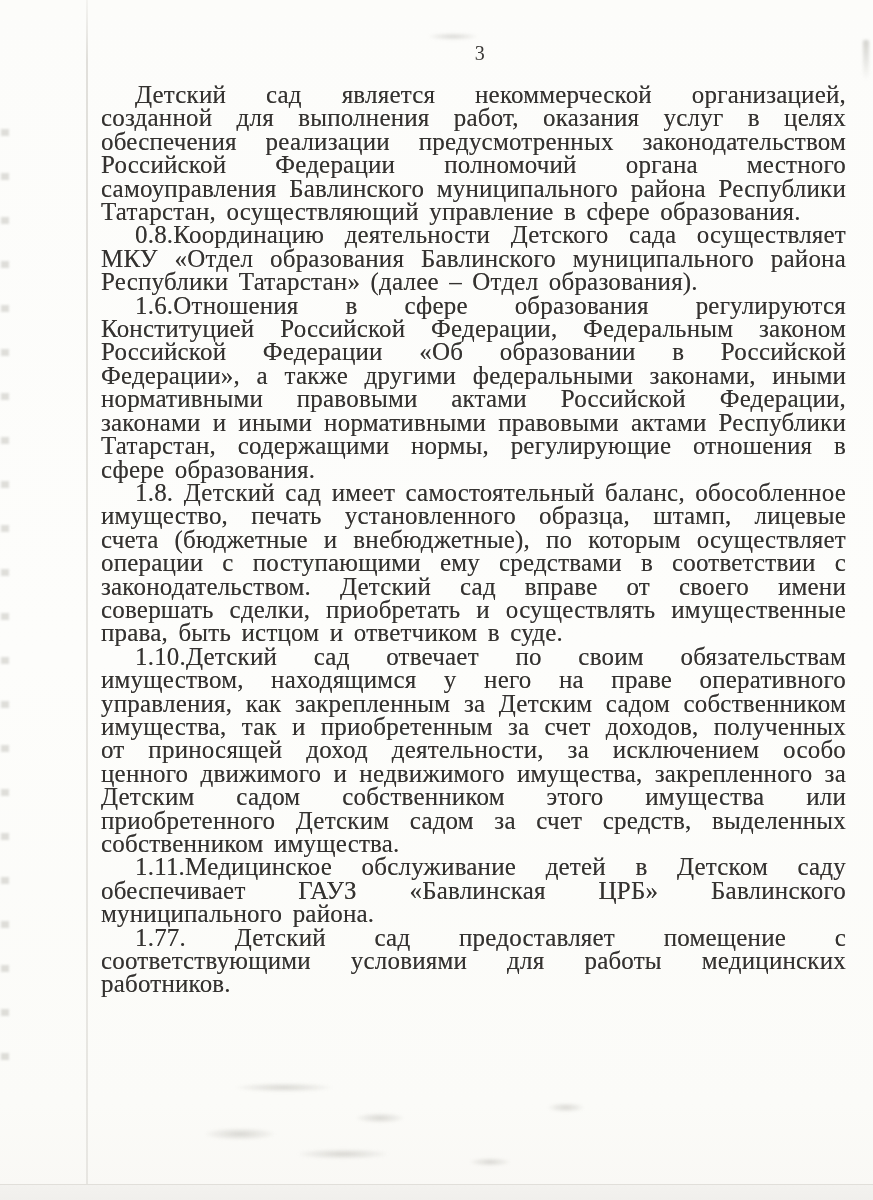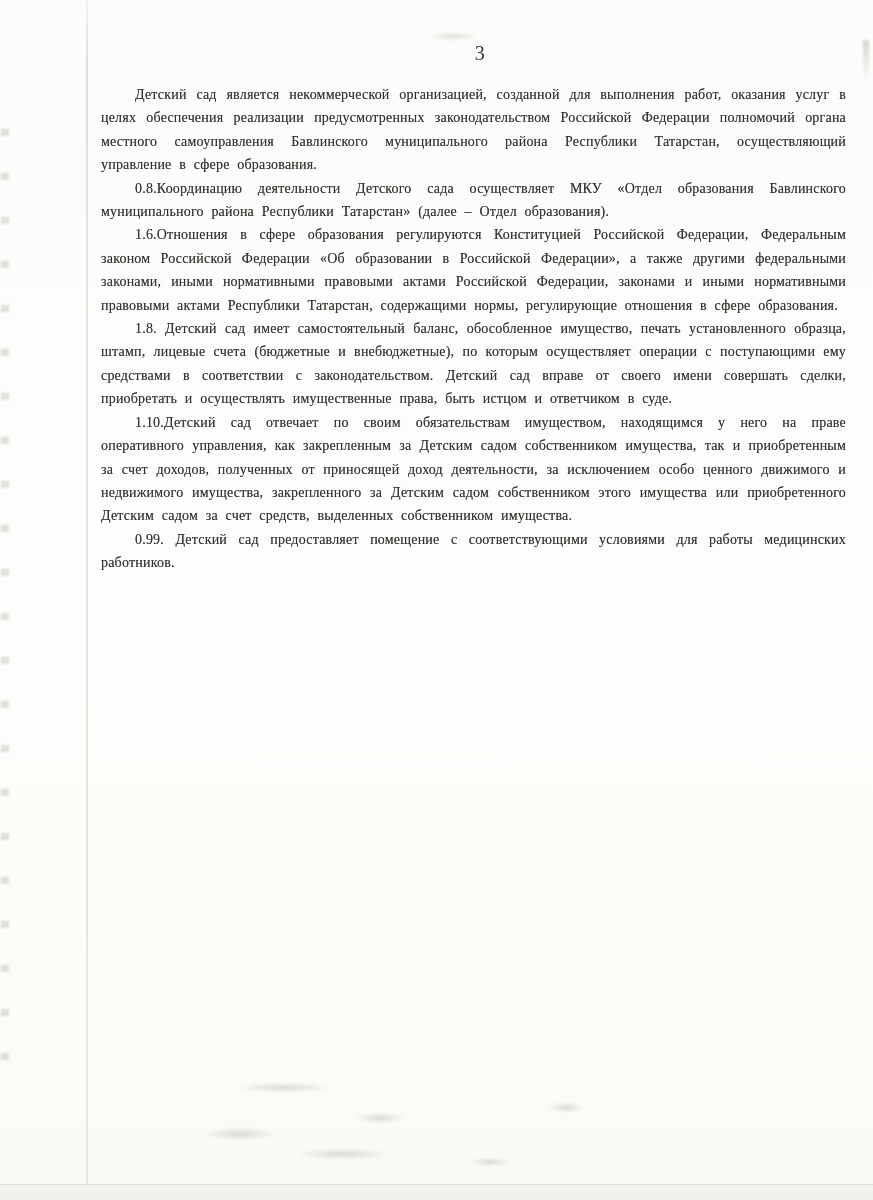--- a/index.html
+++ b/index.html
@@ -51,21 +51,21 @@
     font-size: 20px;
     color: #3a3836;
     letter-spacing: 0.5px;
   }
   .text-block {
     position: absolute;
     left: 101px;
     top: 83px;
     width: 745px;
     color: #343230;
-    font-size: 14px;
+    font-size: 25px;
     line-height: 23.4px;
     text-align: justify;
     word-spacing: 4px;
     letter-spacing: 0.2px;
     text-shadow: 0 0 0.5px rgba(52,50,46,0.55);
   }
   .text-block p {
     margin: 0;
     padding: 0;
     text-indent: 34px;
@@ -108,21 +108,22 @@
   <div class="smudge s-right"></div>
 
   <div class="page-number">3</div>
 
   <div class="text-block">
     <p>Детский сад является некоммерческой организацией, созданной для выполнения работ, оказания услуг в целях обеспечения реализации предусмотренных законодательством Российской Федерации полномочий органа местного самоуправления Бавлинского муниципального района Республики Татарстан, осуществляющий управление в сфере образования.</p>
     <p>0.8.Координацию деятельности Детского сада осуществляет МКУ «Отдел образования Бавлинского муниципального района Республики Татарстан» (далее – Отдел образования).</p>
     <p>1.6.Отношения в сфере образования регулируются Конституцией Российской Федерации, Федеральным законом Российской Федерации «Об образовании в Российской Федерации», а также другими федеральными законами, иными нормативными правовыми актами Российской Федерации, законами и иными нормативными правовыми актами Республики Татарстан, содержащими нормы, регулирующие отношения в сфере образования.</p>
     <p>1.8. Детский сад имеет самостоятельный баланс, обособленное имущество, печать установленного образца, штамп, лицевые счета (бюджетные и внебюджетные), по которым осуществляет операции с поступающими ему средствами в соответствии с законодательством. Детский сад вправе от своего имени совершать сделки, приобретать и осуществлять имущественные права, быть истцом и ответчиком в суде.</p>
     <p>1.10.Детский сад отвечает по своим обязательствам имуществом, находящимся у него на праве оперативного управления, как закрепленным за Детским садом собственником имущества, так и приобретенным за счет доходов, полученных от приносящей доход деятельности, за исключением особо ценного движимого и недвижимого имущества, закрепленного за Детским садом собственником этого имущества или приобретенного Детским садом за счет средств, выделенных собственником имущества.</p>
-    <p>0.99. Детский сад предоставляет помещение с соответствующими условиями для работы медицинских работников.</p>
+    <p>1.11.Медицинское обслуживание детей в Детском саду обеспечивает ГАУЗ «Бавлинская ЦРБ»  Бавлинского муниципального района.</p>
+    <p>1.77. Детский сад предоставляет помещение с соответствующими условиями для работы медицинских работников.</p>
   </div>
 
   <div class="smudge s-b5"></div>
   <div class="smudge s-b1"></div>
   <div class="smudge s-b2"></div>
   <div class="smudge s-b3"></div>
   <div class="smudge s-b4"></div>
   <div class="smudge s-b6"></div>
 
   <div class="bottom-strip"></div>

